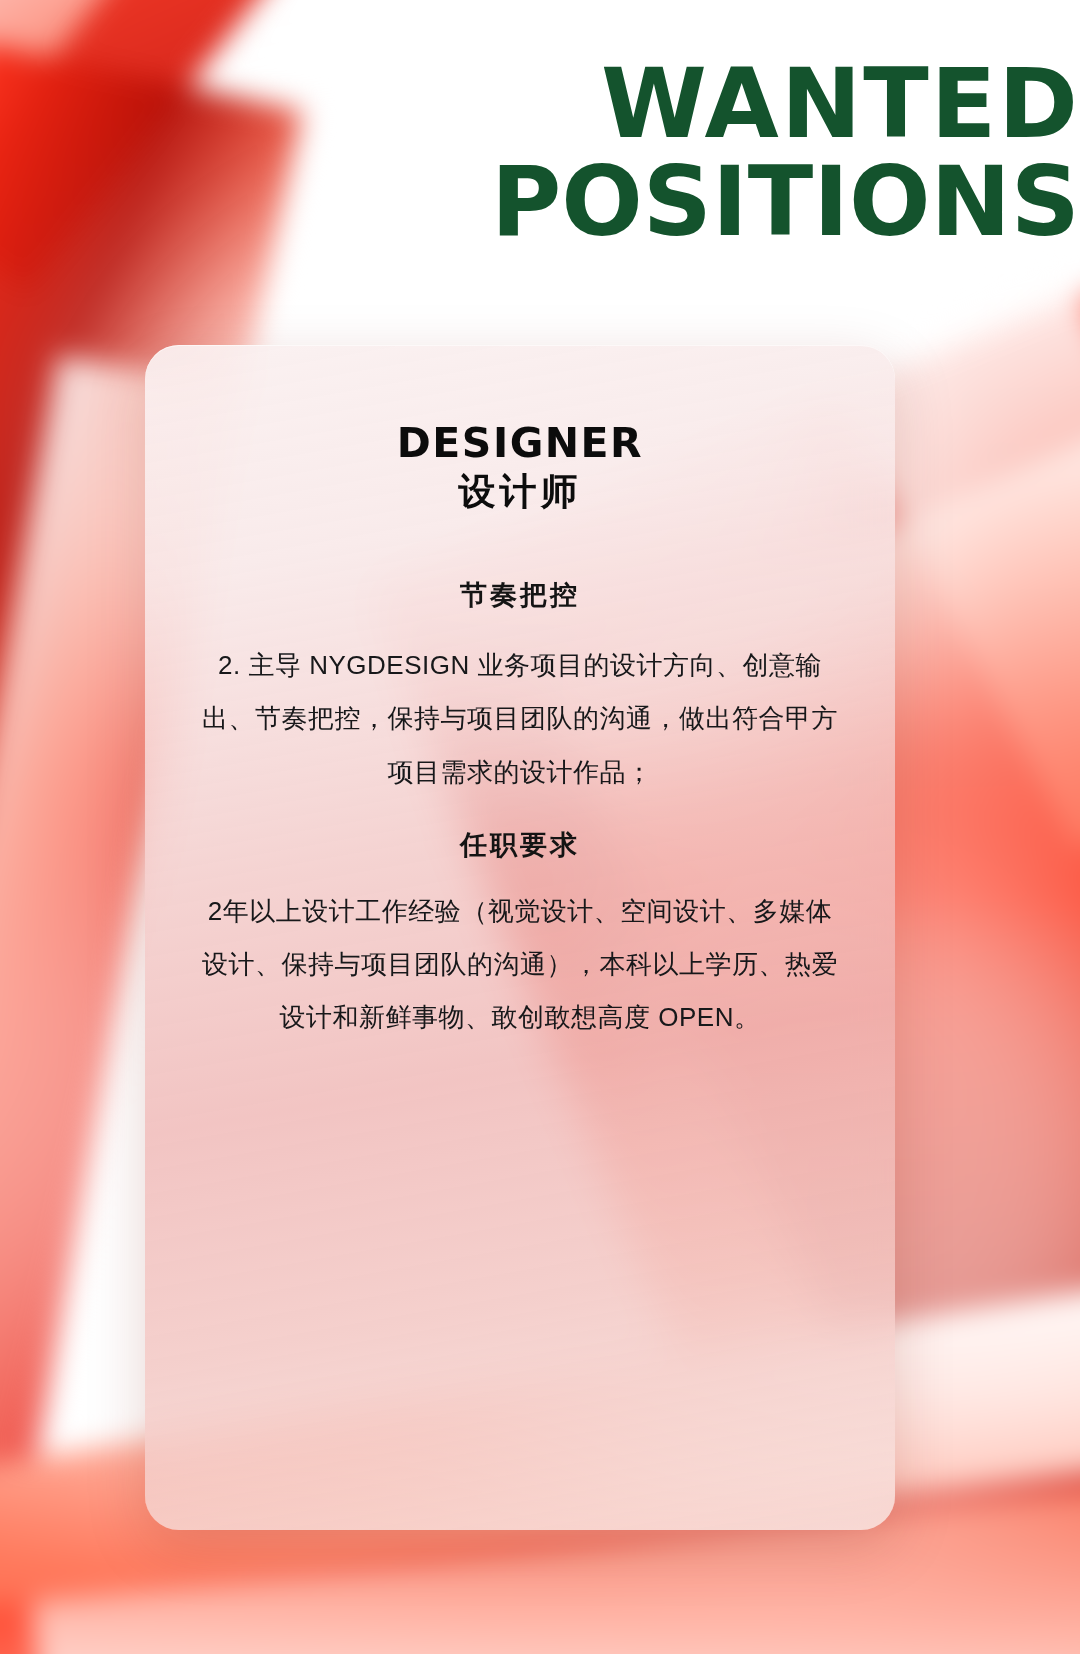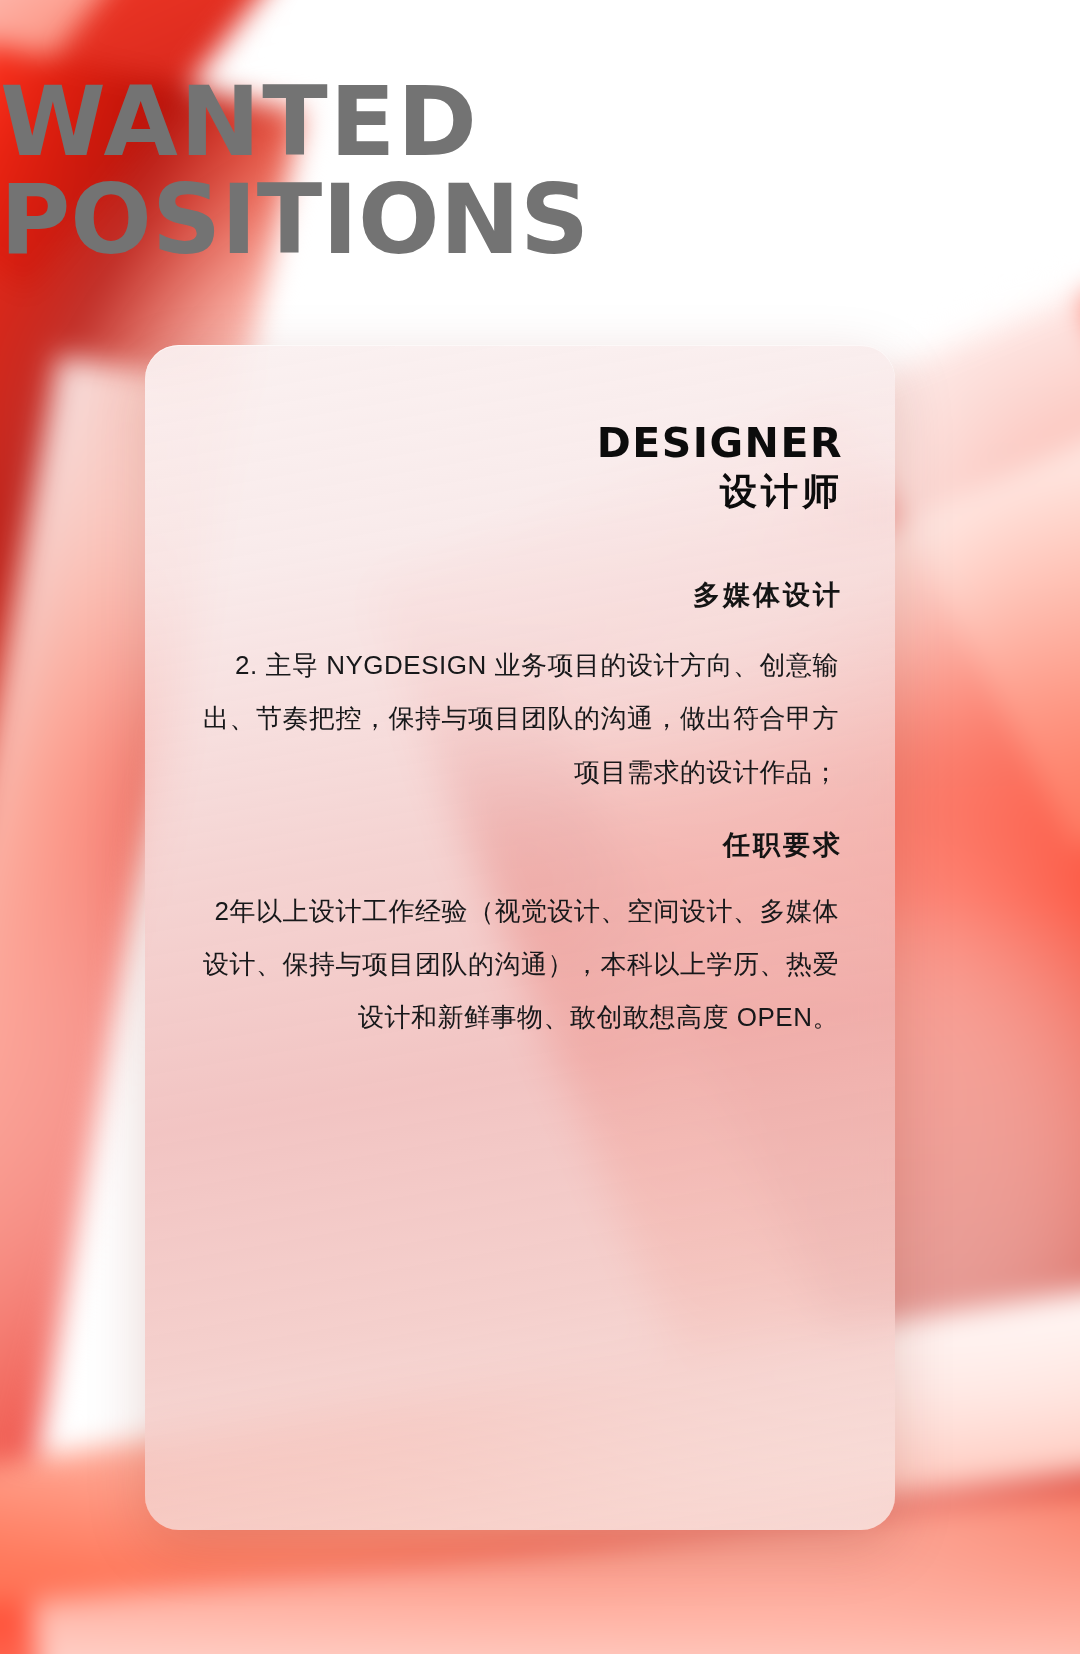--- a/index.html
+++ b/index.html
@@ -113,23 +113,23 @@
   .haze-a { left:120px; top:180px;  width:820px; height:620px; }
   .haze-b { left:460px; top:820px;  width:720px; height:700px; opacity:.65; }
   .haze-c { left:-40px; top:900px;  width:420px; height:520px; opacity:.4; }
   .haze-d { left:600px; top:-60px;  width:620px; height:420px; opacity:.9; }
 
   .blurwrap { position:absolute; inset:0; filter:blur(14px); }
 
   
   .headline {
     position:absolute;
-    top:74px; left:0; right:0;
-    text-align:left;
-    color:#737373;
+    top:56px; left:0; right:0;
+    text-align:right;
+    color:#14532d;
     font-family:"DejaVu Sans", sans-serif;
     font-weight:700;
     font-size:96px;
     line-height:1.02;
     letter-spacing:1px;
     z-index:5;
   }
   .headline .l1 { display:block; letter-spacing:2px; }
   .headline .l2 { display:block; letter-spacing:0px; }
 
@@ -143,21 +143,21 @@
         rgba(250,240,240,0.93) 0%,
         rgba(248,232,232,0.88) 18%,
         rgba(242,200,198,0.80) 42%,
         rgba(238,178,176,0.76) 60%,
         rgba(242,196,192,0.80) 78%,
         rgba(248,226,222,0.88) 100%);
     backdrop-filter:blur(18px);
     box-shadow:0 18px 60px rgba(120,20,10,0.18), inset 0 1px 0 rgba(255,255,255,.6);
     z-index:6;
     padding:74px 52px 40px;
-    text-align:right;
+    text-align:center;
     color:#121212;
   }
 
   .role-en {
     font-family:"DejaVu Sans", sans-serif;
     font-weight:700;
     font-size:41px;
     letter-spacing:1.5px;
     color:#0c0c0c;
   }
@@ -220,20 +220,20 @@
 
   <div class="headline">
     <span class="l1">WANTED</span>
     <span class="l2">POSITIONS</span>
   </div>
 
   <div class="card">
     <div class="role-en">DESIGNER</div>
     <div class="role-cn">设计师</div>
 
-    <div class="section-title">多媒体设计</div>
+    <div class="section-title">节奏把控</div>
     <p class="para">2. 主导 NYGDESIGN 业务项目的设计方向、创意输出、节奏把控，保持与项目团队的沟通，做出符合甲方项目需求的设计作品；</p>
 
     <div class="section-title tight">任职要求</div>
     <p class="para req">2年以上设计工作经验（视觉设计、空间设计、多媒体设计、保持与项目团队的沟通），本科以上学历、热爱设计和新鲜事物、敢创敢想高度 OPEN。</p>
   </div>
 
 </div>
 
 </body></html>

